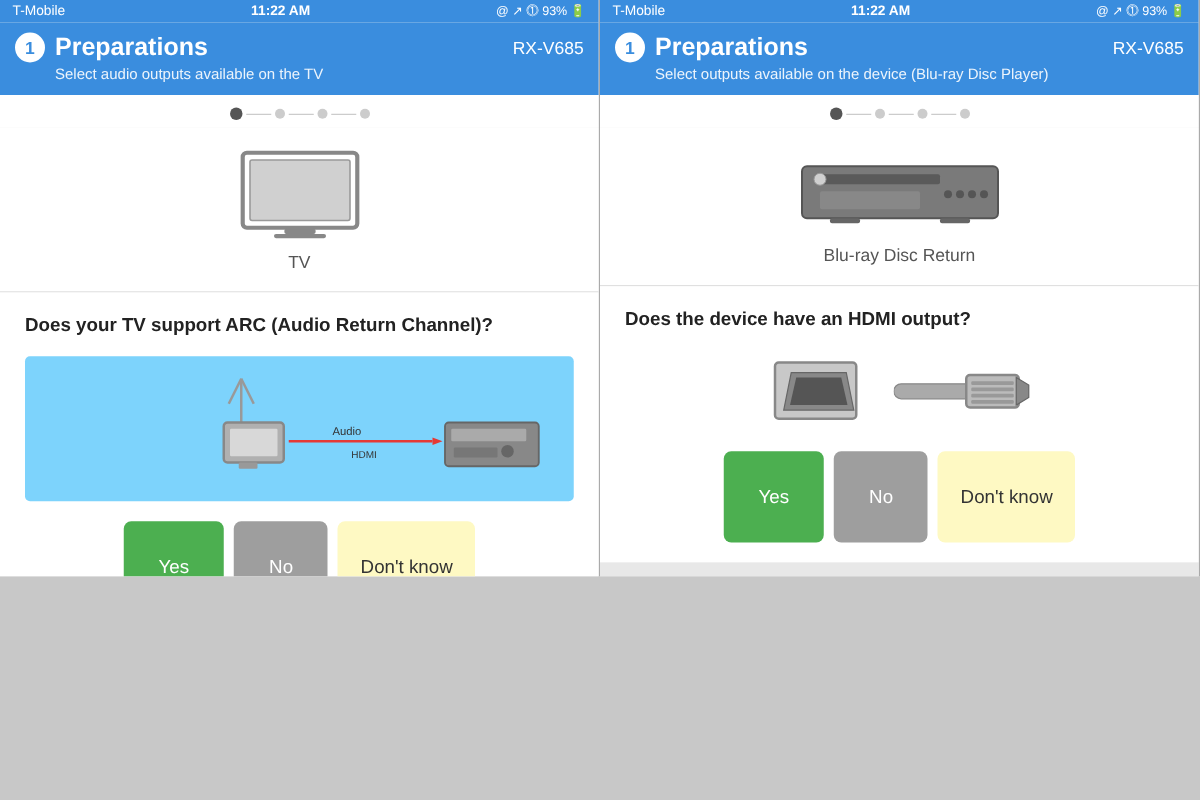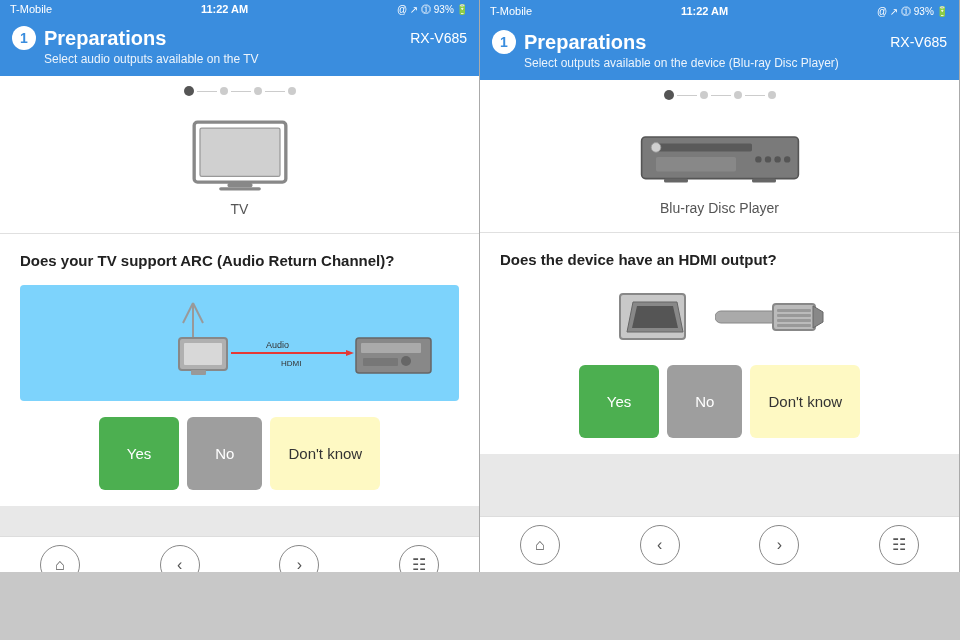--- a/index.html
+++ b/index.html
@@ -7,21 +7,21 @@
       width: 960px;
       height: 640px;
       display: flex;
       background: #c8c8c8;
       font-family: -apple-system, 'Helvetica Neue', Arial, sans-serif;
       overflow: hidden;
     }
 
     .phone-panel {
       width: 480px;
-      height: 572px;
+      height: 461px;
       background: #f2f2f2;
       display: flex;
       flex-direction: column;
       border-right: 1px solid #aaa;
       overflow: hidden;
     }
 
     
     .status-bar {
       background: #3a8dde;
@@ -388,21 +388,21 @@
       <circle cx="148" cy="38" r="4" fill="#555"></circle>
       <circle cx="160" cy="38" r="4" fill="#555"></circle>
       <circle cx="172" cy="38" r="4" fill="#555"></circle>
       <circle cx="184" cy="38" r="4" fill="#555"></circle>
 
       <rect x="20" y="35" width="100" height="18" rx="2" fill="#888"></rect>
 
       <rect x="30" y="62" width="30" height="5" rx="2" fill="#666"></rect>
       <rect x="140" y="62" width="30" height="5" rx="2" fill="#666"></rect>
     </svg>
-    <span class="device-label">Blu-ray Disc Player</span>
+    <span class="device-label">Blu-ray Disc Return</span>
   </div>
 
   <div class="question-section">
     <div class="question-text">Does the device have an HDMI output?</div>
 
     <div class="hdmi-diagram">
 
       <svg width="80" height="65" viewBox="0 0 80 65">
 
         <rect x="5" y="10" width="65" height="45" rx="3" fill="#c8c8c8" stroke="#888" stroke-width="2"></rect>

